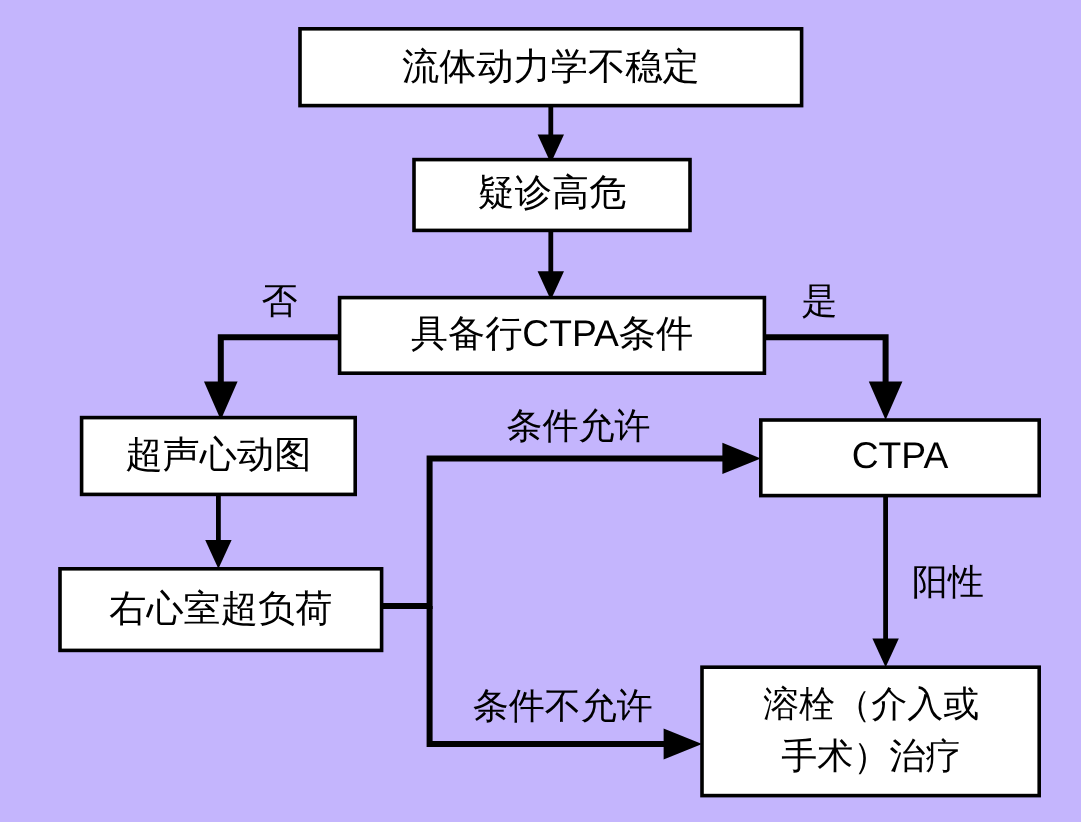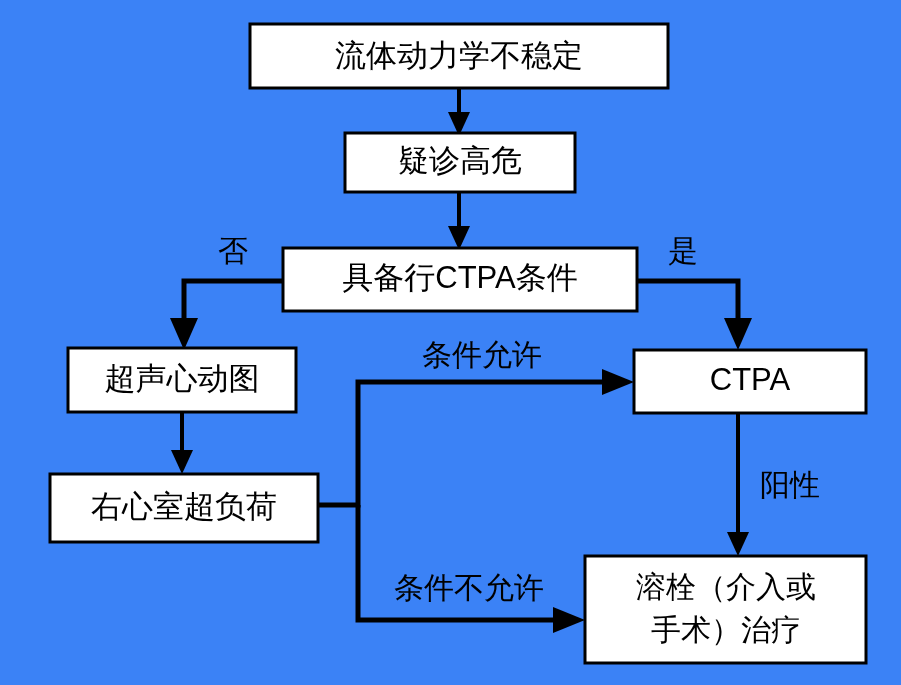--- a/index.html
+++ b/index.html
@@ -7,21 +7,21 @@
     padding: 0;
     background: #ffffff;
   }
   body {
     font-family: "Liberation Sans", "DejaVu Sans", sans-serif;
   }
   #flowchart-root {
     position: relative;
     width: 901px;
     height: 685px;
-    background: #3b82f6;
+    background: #c4b5fd;
     overflow: hidden;
   }
   svg.diagram {
     display: block;
     width: 901px;
     height: 685px;
   }
   .node-box {
     fill: #ffffff;
     stroke: #000000;

